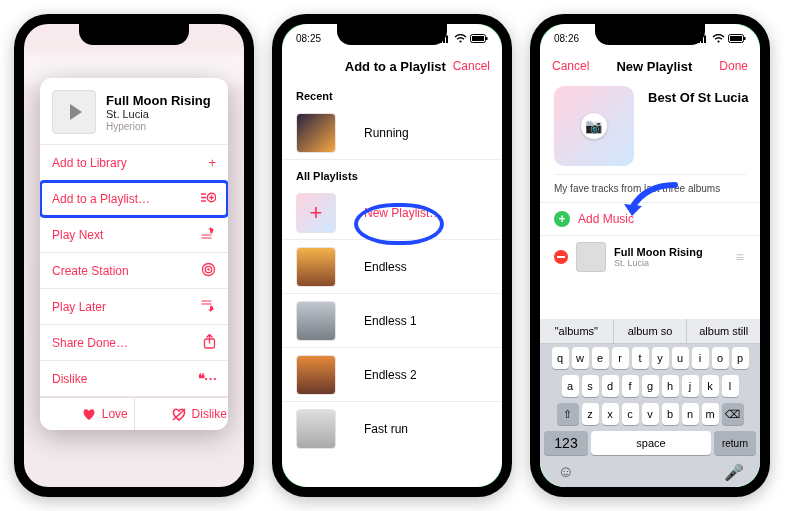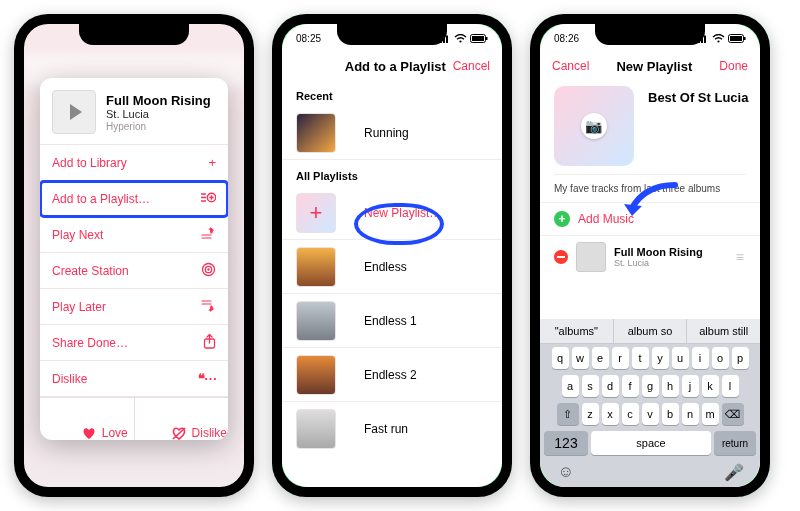--- a/index.html
+++ b/index.html
@@ -31,21 +31,21 @@
   .artwork .play { width:0;height:0;border-left:12px solid #888;border-top:8px solid transparent;border-bottom:8px solid transparent; margin-left:3px;}
   .song-head .txt { display:flex; flex-direction:column; justify-content:center; }
   .song-title { font-size:13px; font-weight:600; }
   .song-artist { font-size:11px; color:#222; }
   .song-album { font-size:10px; color:#9e9398; margin-top:1px; }
   .menu-row { display:flex; align-items:center; justify-content:space-between; padding:0 12px; height:36px; border-bottom:1px solid #efe5e7; color:#fc3158; font-size:12px; }
   .menu-row:last-of-type { border-bottom:none; }
   .menu-icon { font-size:13px; color:#fc3158; }
   .highlight-row { outline:3px solid #2049ff; outline-offset:-2px; border-radius:4px; }
   .action-bar { display:flex; border-top:1px solid #eadde1; }
-  .action-bar .half { flex:1; display:flex; align-items:flex-end; justify-content:center; gap:6px; height:42px; color:#fc3158; font-size:12px;padding-left:36px; }
+  .action-bar .half { flex:1; display:flex; align-items:center; justify-content:center; gap:6px; height:32px; color:#fc3158; font-size:12px;padding-left:36px; }
   .action-bar .half:first-child { border-right:1px solid #eadde1;}
   .heart, .heart-slash { width:14px; height:13px; }
 
   
   .navbar { display:flex; align-items:center; justify-content:space-between; padding:0 12px; height:28px; }
   .nav-spacer{ width:44px; }
   .nav-title { font-size:13px; font-weight:600; }
   .nav-btn { font-size:12px; color:#fc3158; }
   .sec-label { font-size:11px; font-weight:700; padding:10px 14px 4px; }
   .plist-row { display:flex; align-items:center; gap:28px; padding:6px 14px; border-bottom:1px solid #f0ebec; height:54px;}

